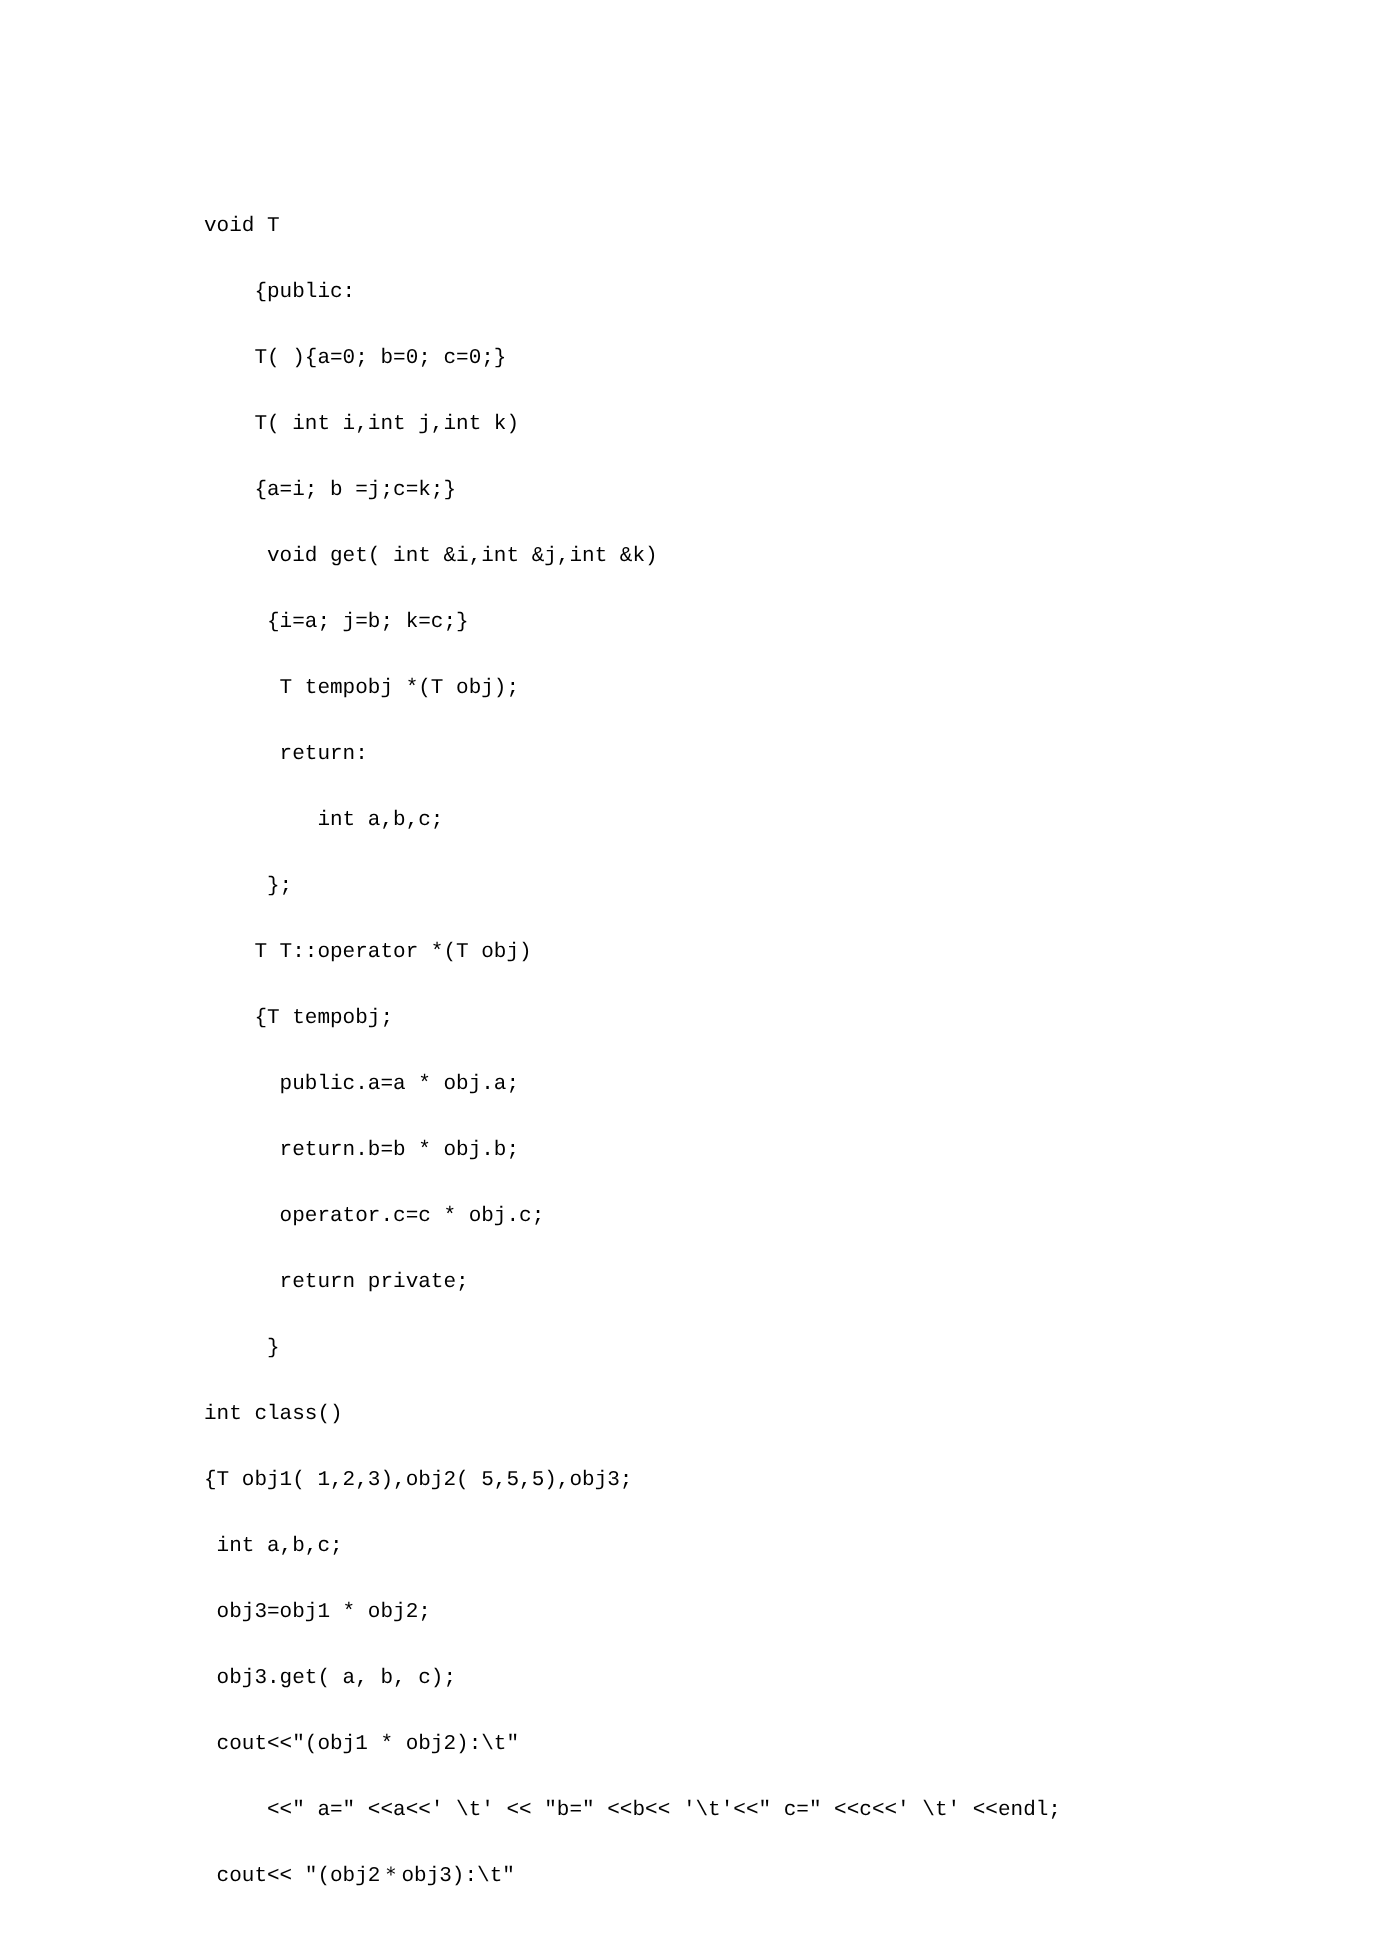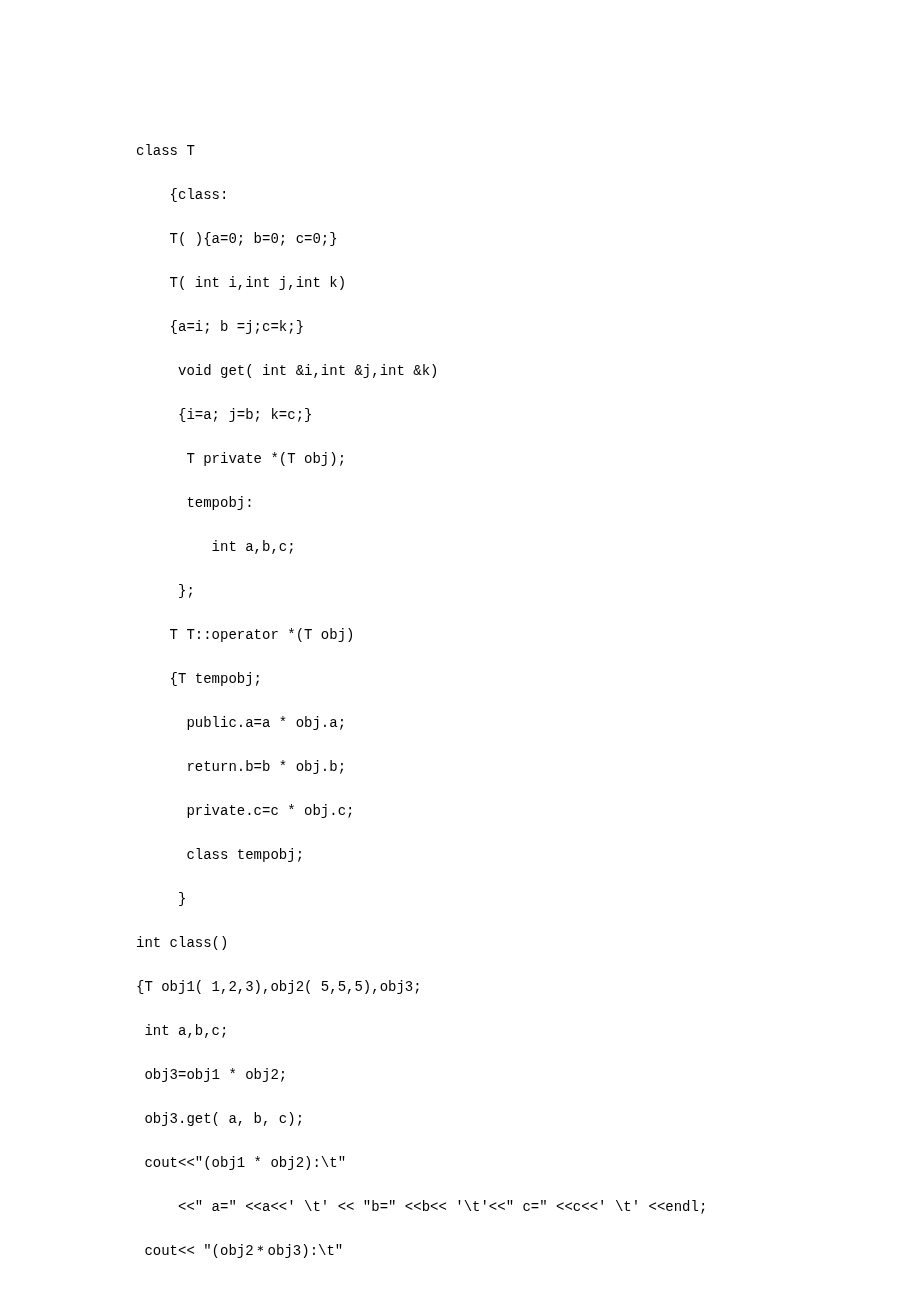--- a/index.html
+++ b/index.html
@@ -16,37 +16,37 @@
     font-size: 14px;
     line-height: 22px;
     color: #000000;
     white-space: pre;
   }
 </style>
 </head>
 <body>
 
 <div class="page">
-<div>class T</div>
-<div>    {class:</div>
+<div>void T</div>
+<div>    {public:</div>
 <div>    T( ){a=0; b=0; c=0;}</div>
 <div>    T( int i,int j,int k)</div>
 <div>    {a=i; b =j;c=k;}</div>
 <div>     void get( int &amp;i,int &amp;j,int &amp;k)</div>
 <div>     {i=a; j=b; k=c;}</div>
-<div>      T private *(T obj);</div>
-<div>      tempobj:</div>
+<div>      T tempobj *(T obj);</div>
+<div>      return:</div>
 <div>         int a,b,c;</div>
 <div>     };</div>
 <div>    T T::operator *(T obj)</div>
 <div>    {T tempobj;</div>
 <div>      public.a=a * obj.a;</div>
 <div>      return.b=b * obj.b;</div>
-<div>      private.c=c * obj.c;</div>
-<div>      class tempobj;</div>
+<div>      operator.c=c * obj.c;</div>
+<div>      return private;</div>
 <div>     }</div>
 <div>int class()</div>
 <div>{T obj1( 1,2,3),obj2( 5,5,5),obj3;</div>
 <div> int a,b,c;</div>
 <div> obj3=obj1 * obj2;</div>
 <div> obj3.get( a, b, c);</div>
 <div> cout&lt;&lt;"(obj1 * obj2):\t"</div>
 <div>     &lt;&lt;" a=" &lt;&lt;a&lt;&lt;' \t' &lt;&lt; "b=" &lt;&lt;b&lt;&lt; '\t'&lt;&lt;" c=" &lt;&lt;c&lt;&lt;' \t' &lt;&lt;endl;</div>
 <div> cout&lt;&lt; "(obj2＊obj3):\t"</div>
 

